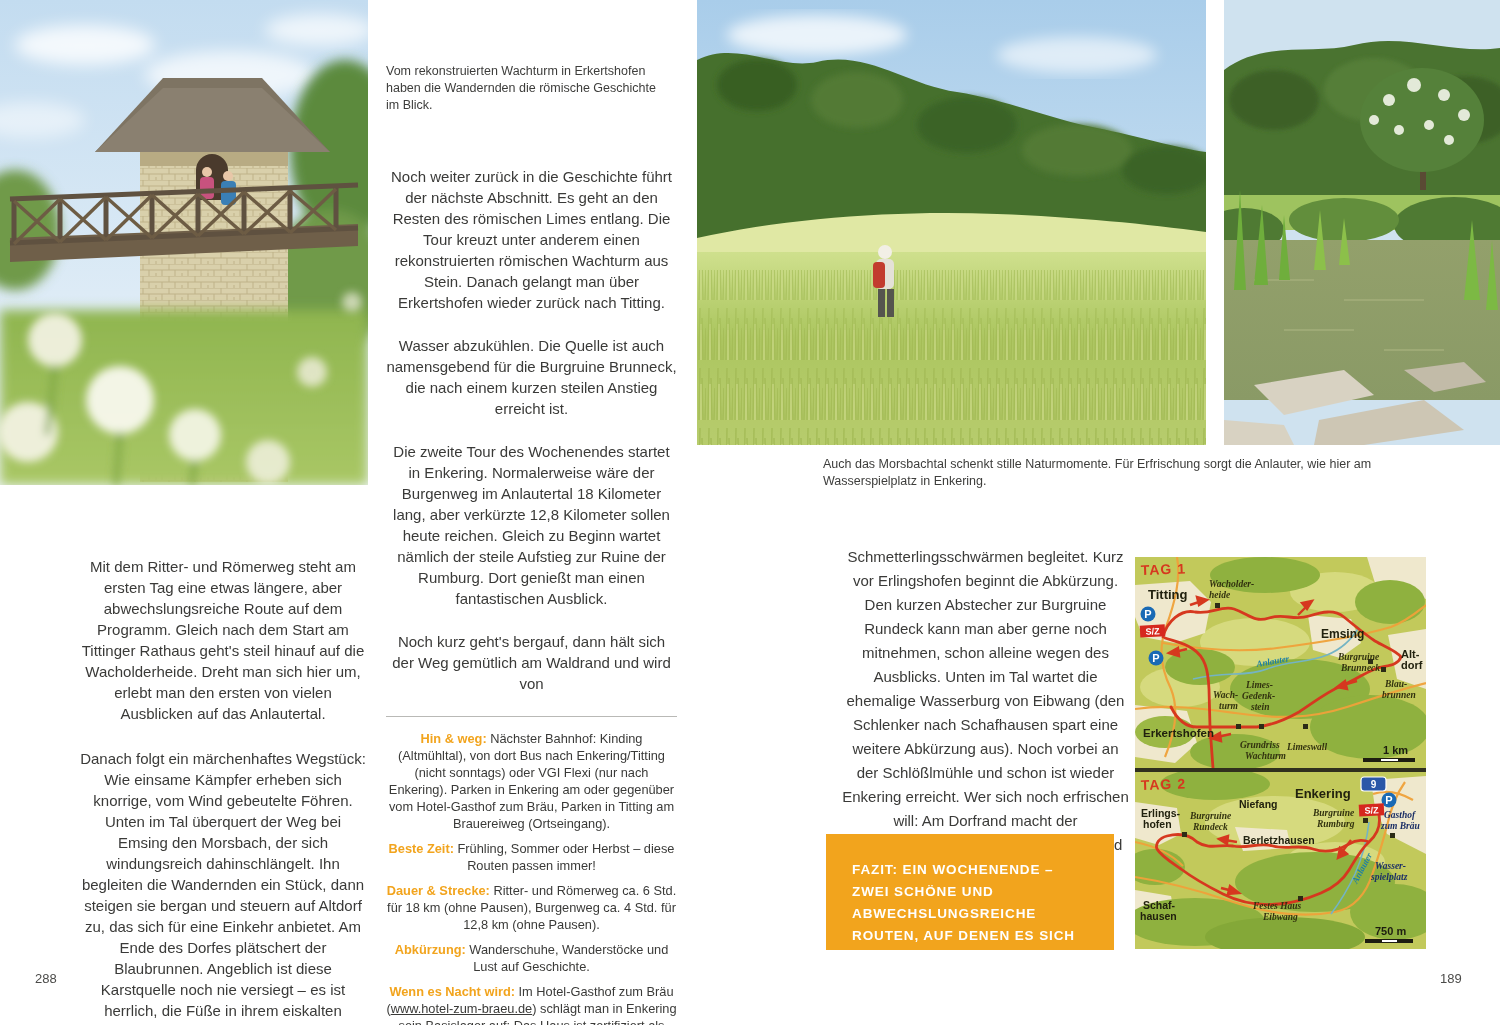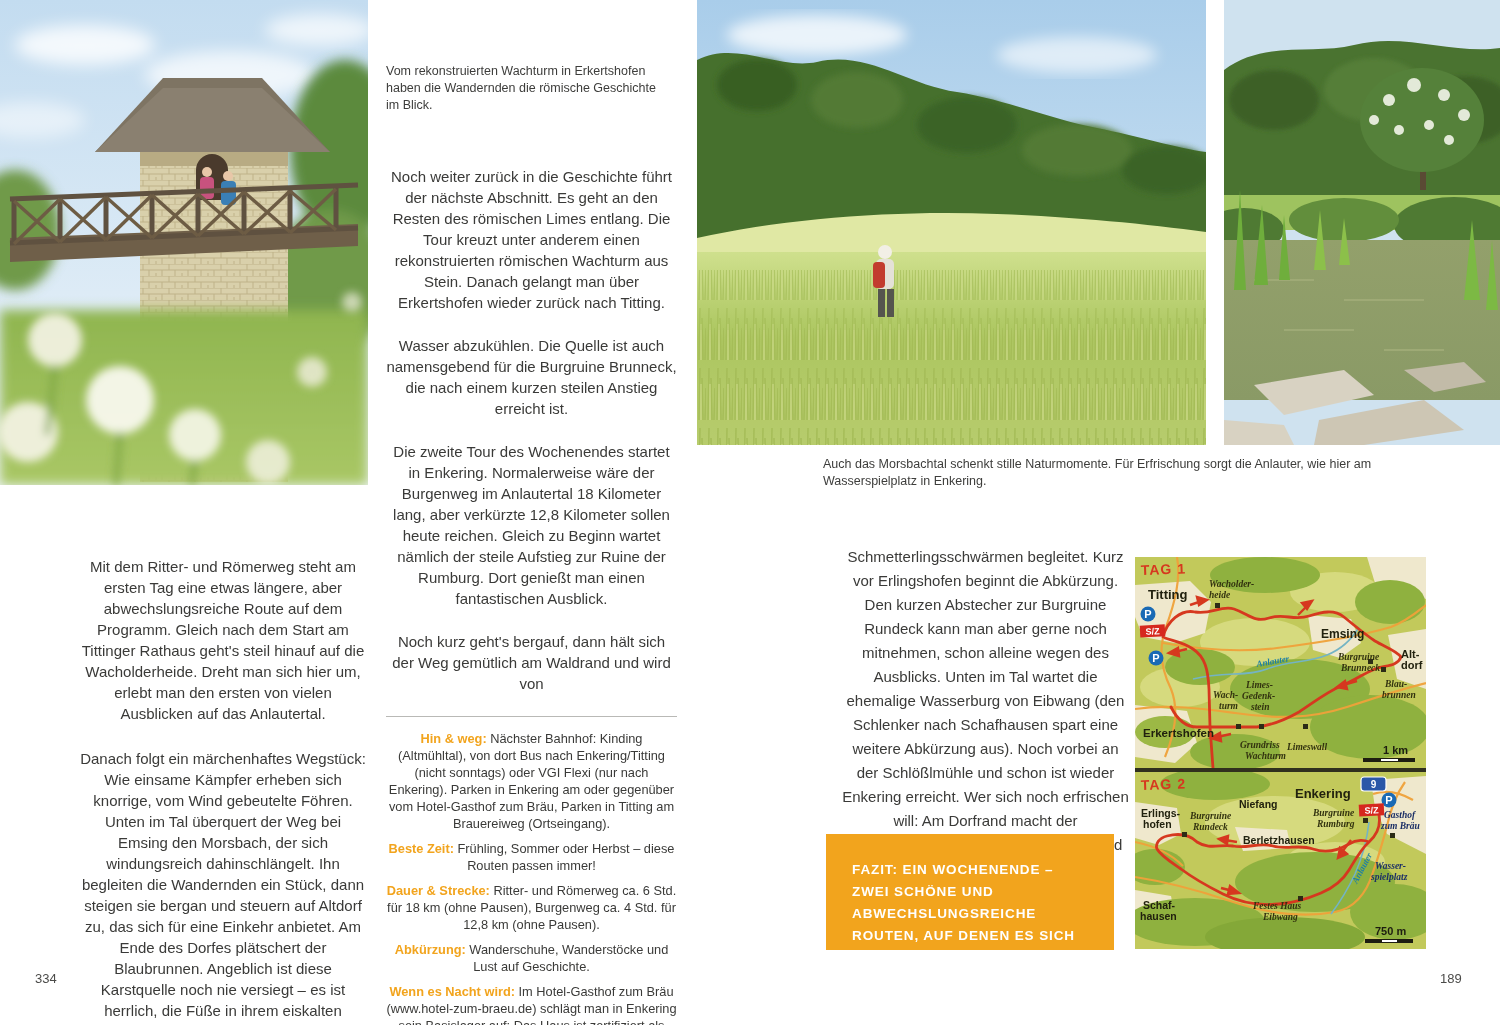--- a/index.html
+++ b/index.html
@@ -12,21 +12,21 @@
   .col { position:absolute; text-align:justify; font-size:15px; line-height:21px; color:#3a3a38; }
   .col p { margin-bottom:22px;text-align:center; }
   .col p:last-child { margin-bottom:0; }
   .rcol { line-height:24px;margin-left:17px; }
   .infobox { border-top:1px solid #b9b9b6; border-bottom:1px solid #b9b9b6;
              padding:13px 0 10px; font-size:12.8px; line-height:17px; text-align:left;
              color:#3a3a38; margin-top:20px; }
   .infobox p { margin-bottom:8px; }
   .infobox p:last-child { margin-bottom:0; }
   .ib-label { color:#F2A41D; font-weight:700; }
-  .ib-link { color:#3a3a38; }
+  .ib-link { text-decoration:underline; color:#3a3a38; }
   .fazit-box { position:absolute; background:#F2A41D; color:#ffffff; font-weight:700;
                font-size:13.5px; line-height:22px; letter-spacing:0.9px;
                padding:25px 26px; text-align:left; }
   .pagenum { position:absolute; font-size:13px; color:#4b4b49; }
   .map-panel { position:absolute; overflow:hidden; }
   .m-town   { font-family:"Liberation Sans",sans-serif; font-weight:700; fill:#21210e; }
   .m-poi    { font-family:"Liberation Serif",serif; font-style:italic; font-weight:700;
               font-size:9.5px; fill:#32320f; }
   .m-poi-nv { fill:#1c2f66; }
   .m-river  { font-family:"Liberation Serif",serif; font-style:italic; font-weight:700;
@@ -165,21 +165,21 @@
       <span>Im Hotel-Gasthof zum Bräu (</span><span class="ib-link">www.hotel-zum-braeu.de</span><span>) schlägt man in Enkering sein Basislager auf: Das Haus ist zertifiziert als »Qualitätsgastgeber Wanderbares Deutschland«.</span>
     </p>
   </div>
 </div>
 
 <div class="col" style="left:78px;top:556px;width:290px;">
   <p style="margin-bottom:24px;">Mit dem Ritter- und Römerweg steht am ersten Tag eine etwas längere, aber abwechslungsreiche Route auf dem Programm. Gleich nach dem Start am Tittinger Rathaus geht's steil hinauf auf die Wacholderheide. Dreht man sich hier um, erlebt man den ersten von vielen Ausblicken auf das Anlautertal.</p>
   <p>Danach folgt ein märchenhaftes Wegstück: Wie einsame Kämpfer erheben sich knorrige, vom Wind gebeutelte Föhren. Unten im Tal überquert der Weg bei Emsing den Morsbach, der sich windungsreich dahinschlängelt. Ihn begleiten die Wandernden ein Stück, dann steigen sie bergan und steuern auf Altdorf zu, das sich für eine Einkehr anbietet. Am Ende des Dorfes plätschert der Blaubrunnen. Angeblich ist diese Karstquelle noch nie versiegt – es ist herrlich, die Füße in ihrem eiskalten</p>
 </div>
 
-<div class="pagenum" style="left:35px;top:971px;">334</div>
+<div class="pagenum" style="left:35px;top:971px;">288</div>
 
 <div class="photo" style="left:697px;top:0;width:509px;height:445px;">
   <svg width="509" height="445" viewBox="0 0 509 445" xmlns="http://www.w3.org/2000/svg">
     <defs>
       <linearGradient id="sky2" x1="0" y1="0" x2="0" y2="1">
         <stop offset="0" stop-color="#a9cdea"></stop>
           <stop offset="1" stop-color="#dcebf6"></stop>
       </linearGradient>
       <linearGradient id="meadow2" x1="0" y1="0" x2="0" y2="1">
         <stop offset="0" stop-color="#cfe08d"></stop>

